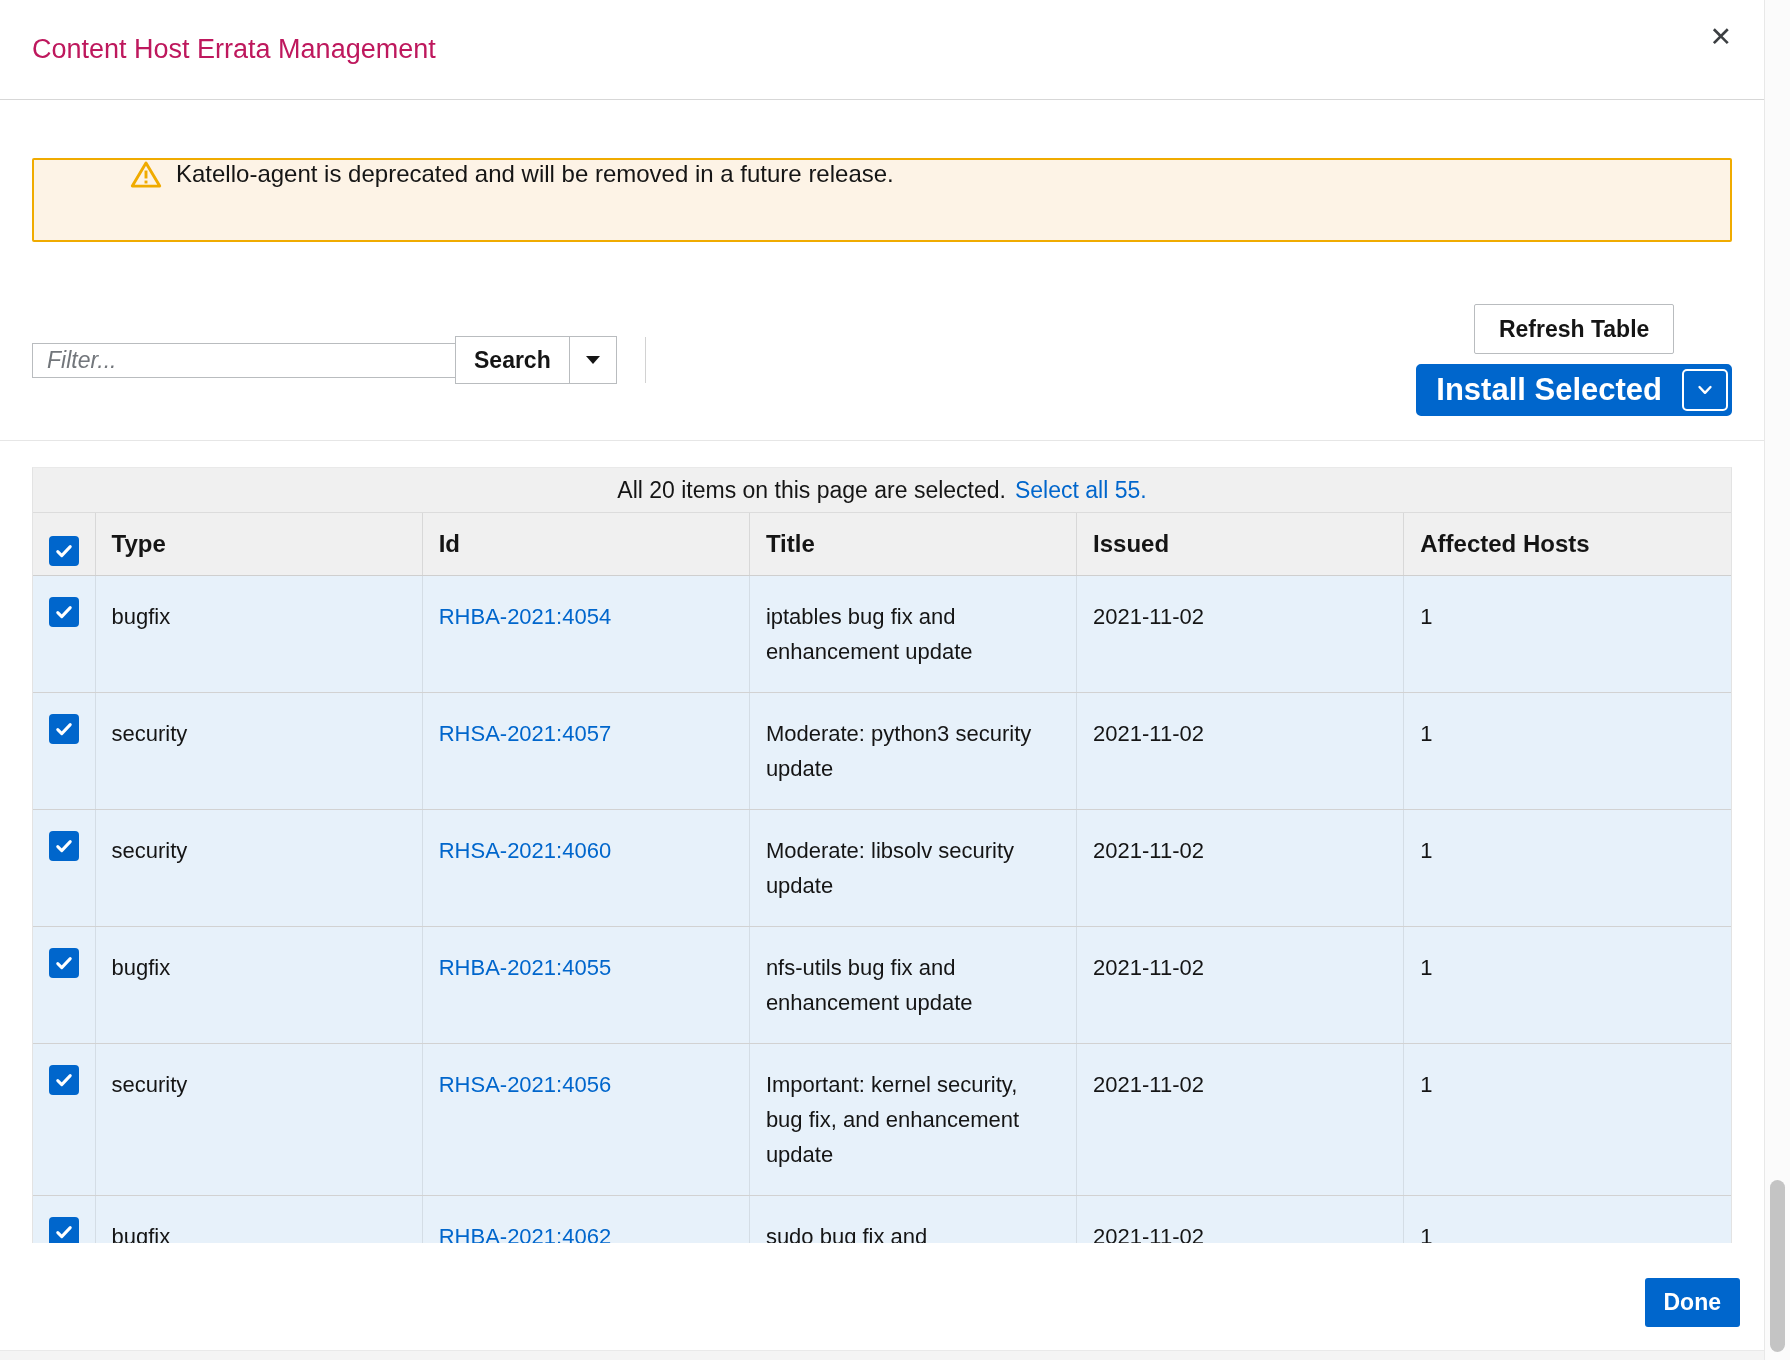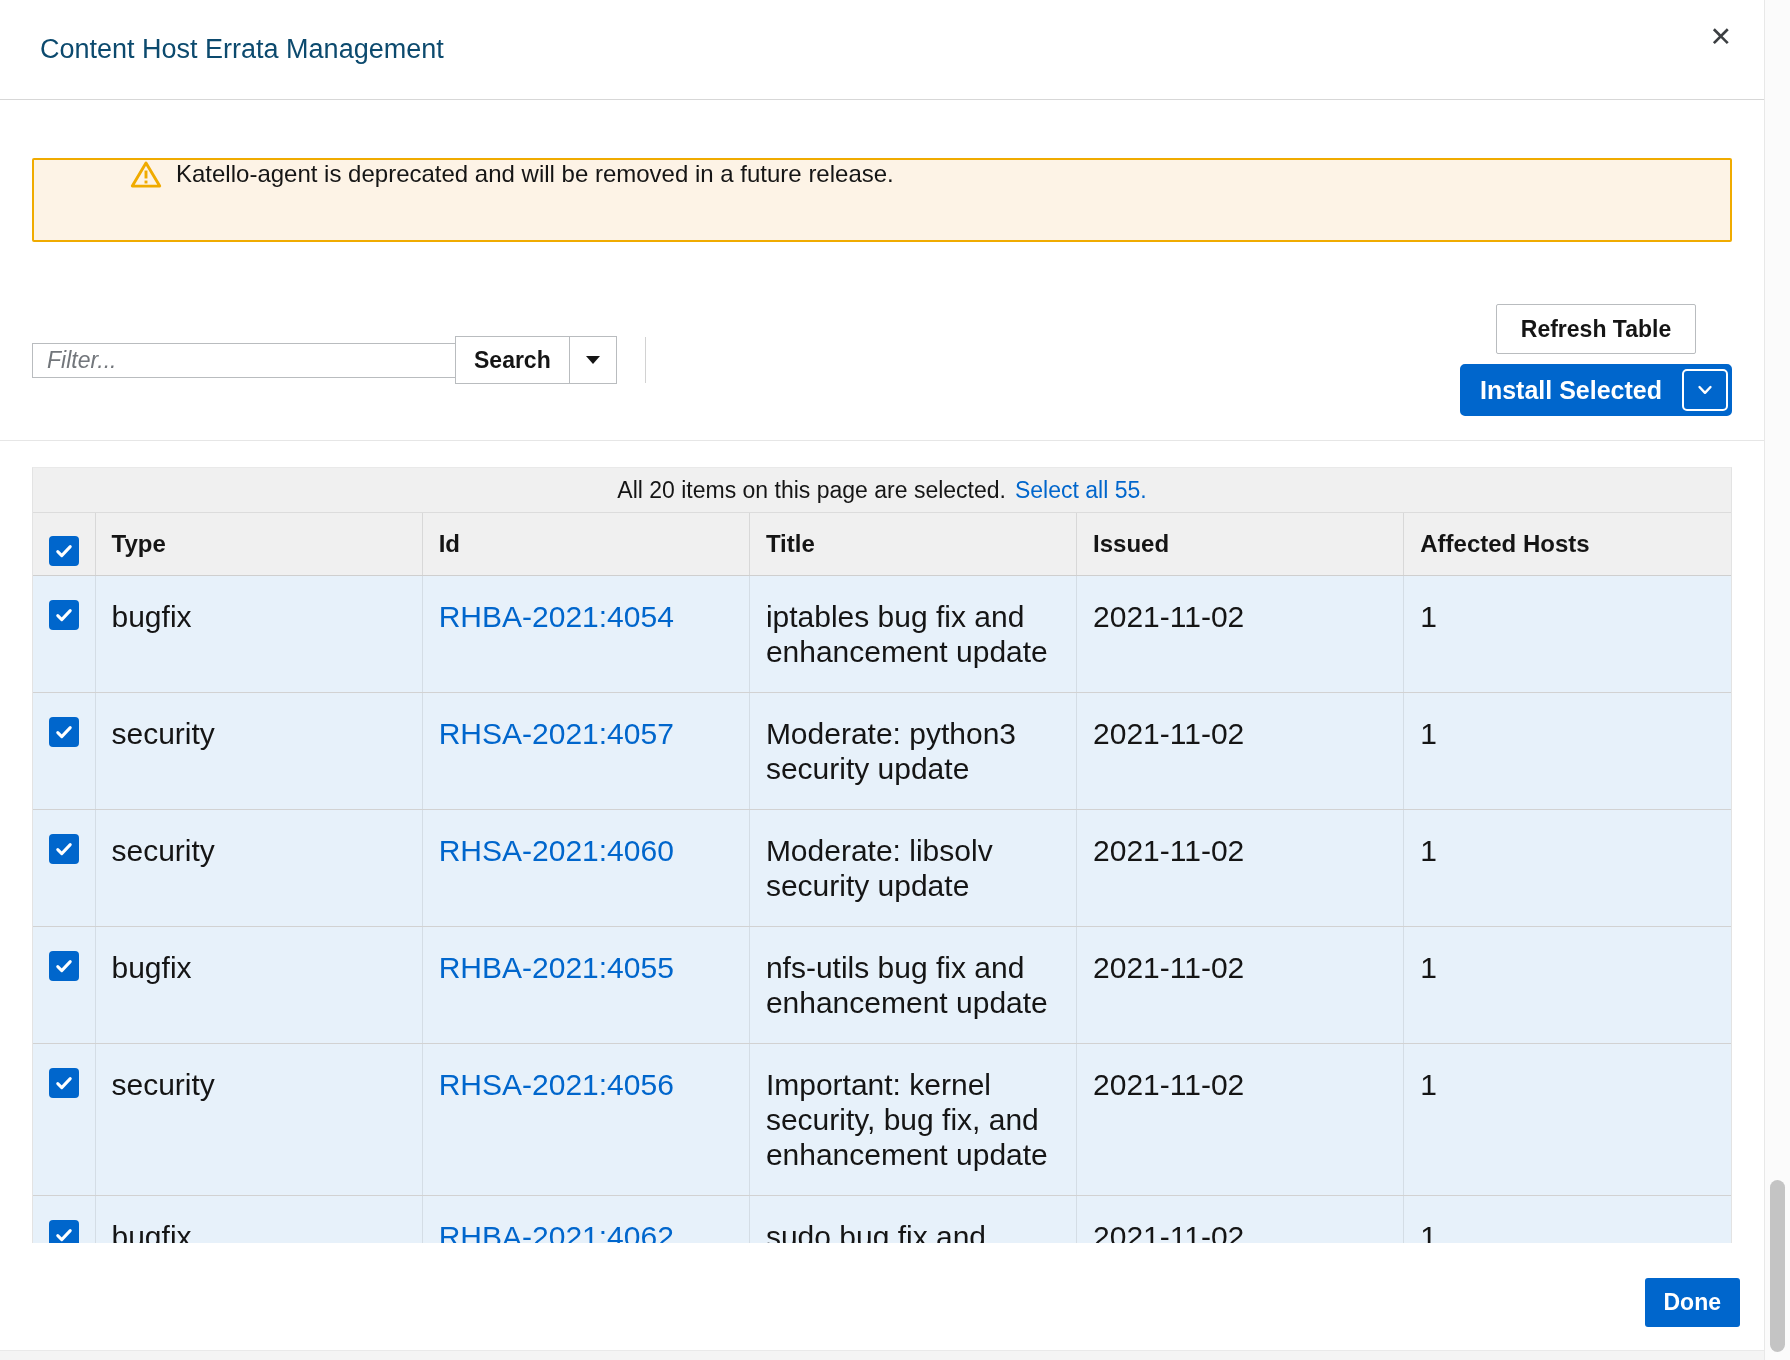--- a/index.html
+++ b/index.html
@@ -9,21 +9,21 @@
     background:#fff; color:#151515;
     overflow:hidden; position:relative;
   }
   .modal { position:absolute; left:0; top:0; width:1764px; height:1360px; background:#fff; }
 
   
   .modal-header {
     height:100px; display:flex; align-items:center; justify-content:space-between;
     padding:0 28px 0 32px; border-bottom:1px solid #d7d7d7;
   }
-  .modal-title { font-size:27px; font-weight:400; color:#0c4a6e;margin-left:8px; }
+  .modal-title { font-size:27px; font-weight:400; color:#be185d; }
   .close-btn {
     background:none; border:none; cursor:pointer; font-size:27px; line-height:1;
     color:#3c3f42; align-self:flex-start; margin-top:20px; padding:4px;
     font-family:inherit;
   }
 
   
   .alert {
     margin:58px 32px 0; height:84px;
     border:2px solid var(--warn-border,#f0ab00); border-radius:2px;
@@ -61,21 +61,21 @@
     height:50px; padding:0 24px; background:#fff; border:1px solid #b9bcbf;
     border-radius:2px; cursor:pointer; font-family:inherit;
     font-size:23px; font-weight:700; color:#151515;
   }
   .install-group {
     display:flex; align-items:center; background:var(--primary,#0066cc);
     border:2px solid var(--primary,#0066cc); border-radius:5px; height:52px;
   }
   .install-main {
     background:var(--primary,#0066cc); color:#fff; border:none; cursor:pointer;
-    font-size:25px; font-weight:700; padding:0 18px; height:100%; font-family:inherit;
+    font-size:31px; font-weight:700; padding:0 18px; height:100%; font-family:inherit;
   }
   .install-caret {
     width:46px; height:42px; margin:0 2px; background:var(--primary,#0066cc);
     border:2px solid #fff; border-radius:5px; cursor:pointer;
     display:inline-flex; align-items:center; justify-content:center;
   }
   .toolbar-rule { height:1px; background:#e6e6e6; margin-top:24px; }
 
   
   .selected-count { margin:18px 34px 0; text-align:right; font-size:24px; color:#151515; }
@@ -93,21 +93,21 @@
   table { width:100%; border-collapse:collapse; table-layout:fixed; }
   col.col-cb { width:62px; }
   thead th {
     background:var(--head-bg,#f0f0f0); text-align:left;
     font-size:24px; font-weight:700; color:#151515;
     padding:16px 16px; border-right:1px solid #d8d8d8; border-bottom:1px solid #cfcfcf;
     line-height:30px;
   }
   thead th:last-child, tbody td:last-child { border-right:none; }
   tbody td {
-    background:var(--row-bg,#e7f1fa); font-size:30px; line-height:35px;
+    background:var(--row-bg,#e7f1fa); font-size:22px; line-height:35px;
     padding:23px 16px; vertical-align:top;
     border-right:1px solid #d4dde5; border-bottom:1px solid #d2d2d2;
   }
   .cb-cell { padding:16px 0 0 16px !important; }
   tbody .cb-cell { padding-top:21px !important; }
   .cb {
     width:30px; height:30px; border-radius:4px; background:var(--primary,#0066cc);
     display:inline-flex; align-items:center; justify-content:center; cursor:pointer;
   }
   .id-link { color:var(--link,#0066cc); text-decoration:none; cursor:pointer; }

